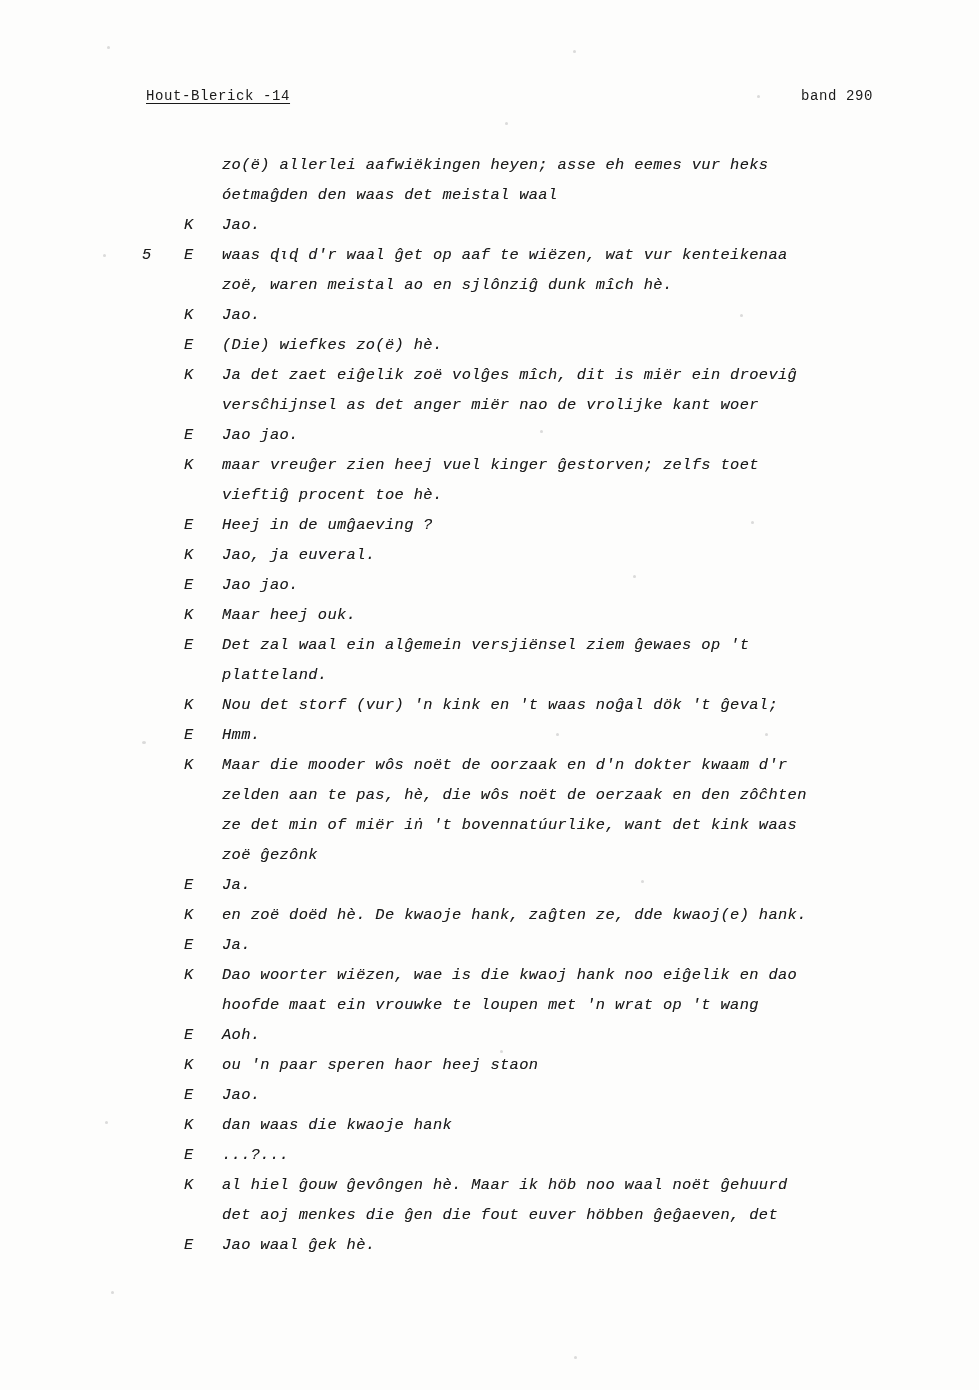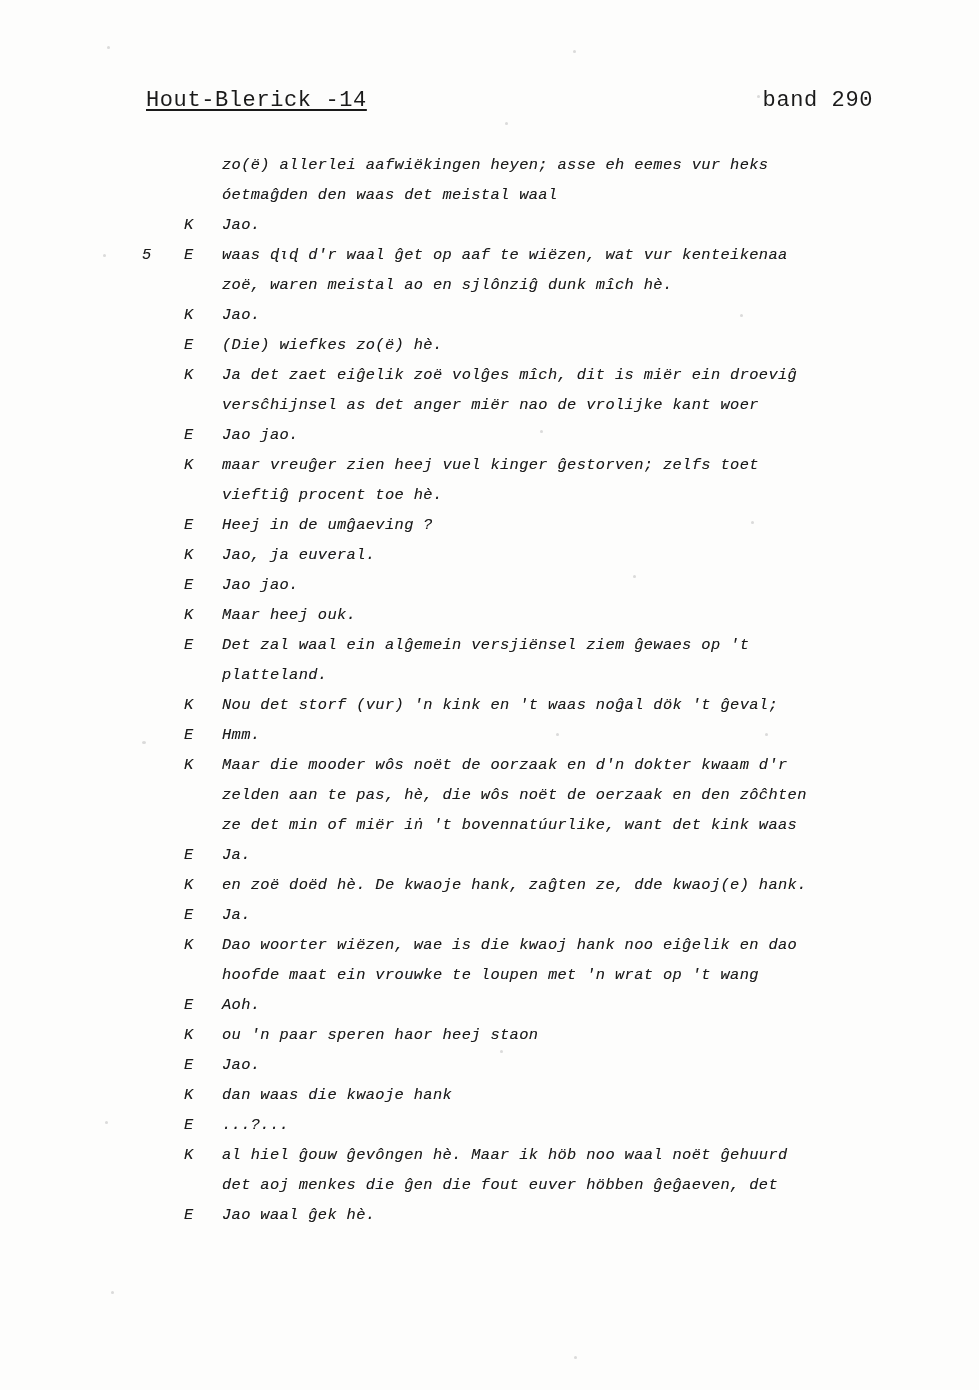--- a/index.html
+++ b/index.html
@@ -28,21 +28,21 @@
     opacity: .55;
   }
   .header {
     position: absolute;
     top: 88px;
     left: 146px;
     right: 106px;
     display: flex;
     justify-content: space-between;
     align-items: baseline;
-    font-size: 22px;
+    font-size: 14px;
     letter-spacing: .6px;
   }
   .header .doc-id {
     text-decoration: underline;
     text-underline-offset: 3px;
   }
   .header .band {
     letter-spacing: .6px;
   }
   .body {
@@ -126,20 +126,21 @@
       <div class="line"><span class="lineno"></span><span class="spk">K</span><span class="txt">Jao, ja euveral.</span></div>
       <div class="line"><span class="lineno"></span><span class="spk">E</span><span class="txt">Jao jao.</span></div>
       <div class="line"><span class="lineno"></span><span class="spk">K</span><span class="txt">Maar heej ouk.</span></div>
       <div class="line"><span class="lineno"></span><span class="spk">E</span><span class="txt">Det zal waal ein alĝemein versjiënsel ziem ĝewaes op 't</span></div>
       <div class="line cont"><span class="lineno"></span><span class="spk"></span><span class="txt">platteland.</span></div>
       <div class="line"><span class="lineno"></span><span class="spk">K</span><span class="txt">Nou det storf (vur) 'n kink en 't waas noĝal dök 't ĝeval;</span></div>
       <div class="line"><span class="lineno"></span><span class="spk">E</span><span class="txt">Hmm.</span></div>
       <div class="line"><span class="lineno"></span><span class="spk">K</span><span class="txt">Maar die mooder wôs noët de oorzaak en d'n dokter kwaam d'r</span></div>
       <div class="line cont"><span class="lineno"></span><span class="spk"></span><span class="txt">zelden aan te pas, hè, die wôs noët de oerzaak en den zôĉhten</span></div>
       <div class="line cont"><span class="lineno"></span><span class="spk"></span><span class="txt">ze det min of miër iṅ 't bovennatúurlike, want det kink waas</span></div>
+      <div class="line cont"><span class="lineno"></span><span class="spk"></span><span class="txt">zoë ĝezônk</span></div>
       <div class="line"><span class="lineno"></span><span class="spk">E</span><span class="txt">Ja.</span></div>
       <div class="line"><span class="lineno"></span><span class="spk">K</span><span class="txt">en zoë doëd hè. De kwaoje hank, zaĝten ze, dde kwaoj(e) hank.</span></div>
       <div class="line"><span class="lineno"></span><span class="spk">E</span><span class="txt">Ja.</span></div>
       <div class="line"><span class="lineno"></span><span class="spk">K</span><span class="txt">Dao woorter wiëzen, wae is die kwaoj hank noo eiĝelik en dao</span></div>
       <div class="line cont"><span class="lineno"></span><span class="spk"></span><span class="txt">hoofde maat ein vrouwke te loupen met 'n wrat op 't wang</span></div>
       <div class="line"><span class="lineno"></span><span class="spk">E</span><span class="txt">Aoh.</span></div>
       <div class="line"><span class="lineno"></span><span class="spk">K</span><span class="txt">ou 'n paar speren haor heej staon</span></div>
       <div class="line"><span class="lineno"></span><span class="spk">E</span><span class="txt">Jao.</span></div>
       <div class="line"><span class="lineno"></span><span class="spk">K</span><span class="txt">dan waas die kwaoje hank</span></div>
       <div class="line"><span class="lineno"></span><span class="spk">E</span><span class="txt">...?...</span></div>

